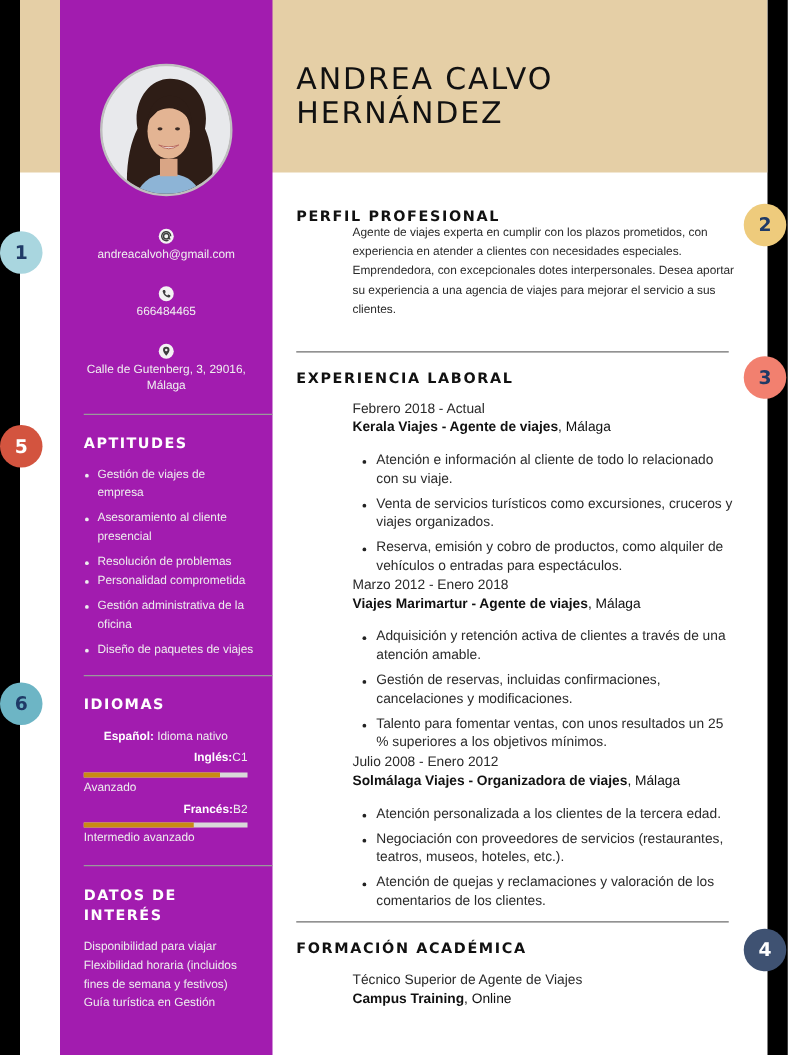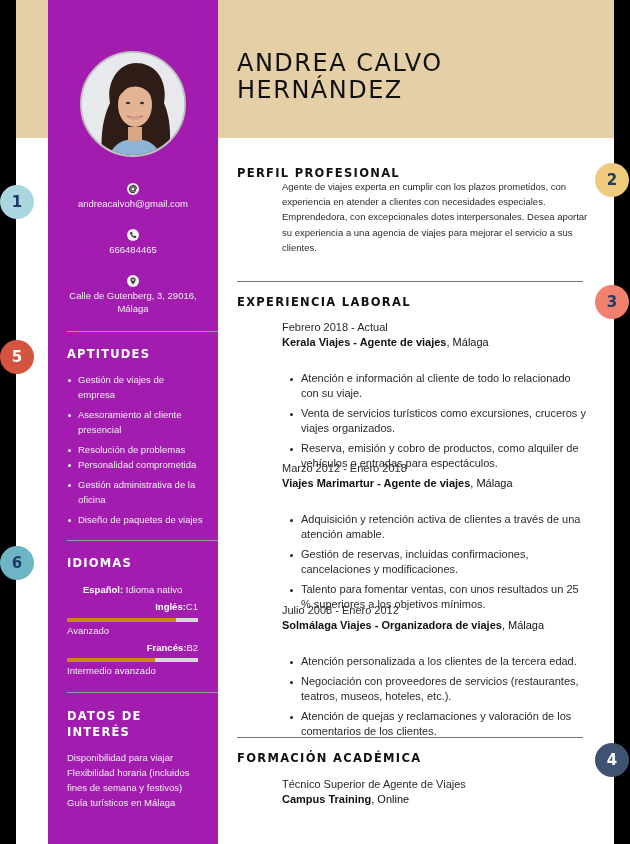--- a/index.html
+++ b/index.html
@@ -31,21 +31,21 @@
   .bar .fill { height: 4px; background: #C98A14; }
 
   .datos { position: absolute; left: 19px; top: 750px; width: 145px; font-size: 9.5px; line-height: 15px; color: #eeeeee; }
 
   .main-title { position: absolute; left: 221px; font-family: "DejaVu Sans", sans-serif; font-weight: bold; font-size: 11.5px; letter-spacing: 1.3px; color: #111; line-height: 15px; }
   .main-rule { position: absolute; left: 221px; width: 346px; height: 1px; background: #6f6f6f; }
   .para { position: absolute; left: 266px; width: 306px; font-size: 9.5px; line-height: 15.2px; color: #2a2a2a; }
   .job { position: absolute; left: 266px; width: 306px; font-size: 11px; line-height: 15px; color: #2a2a2a; }
   .job .company { color: #111; }
   .job .company b { font-weight: bold; }
-  .job ul { list-style: none; margin-top: 21px; }
+  .job ul { list-style: none; margin-top: 11px; }
   .job li { position: relative; padding-left: 19px; margin-bottom: 5px; }
   .job li::before { content: ""; position: absolute; left: 8px; top: 7px; width: 3px; height: 3px; border-radius: 50%; background: #222; }
 
   .badge { position: absolute; width: 34px; height: 34px; border-radius: 50%; text-align: center; line-height: 34px; font-family: "DejaVu Sans", sans-serif; font-weight: bold; font-size: 15px; z-index: 5; }
 </style>
 </head>
 <body>
 
 <div class="page">
   <div class="header-band"></div>
@@ -152,21 +152,21 @@
 
     <div class="side-rule" style="top:692px;"></div>
     <div class="side-title" style="top:708px; line-height:16px;">
       <div>DATOS DE</div>
       <div>INTERÉS</div>
     </div>
     <div class="datos">
       <div>Disponibilidad para viajar</div>
       <div>Flexibilidad horaria (incluidos</div>
       <div>fines de semana y festivos)</div>
-      <div>Guía turísticos en Málaga</div>
+      <div>Guía turística en Gestión</div>
     </div>
   </div>
 
   <div class="main-title" style="top:166px;">PERFIL PROFESIONAL</div>
   <div class="para" style="top:179px;">Agente de viajes experta en cumplir con los plazos prometidos, con experiencia en atender a clientes con necesidades especiales. Emprendedora, con excepcionales dotes interpersonales. Desea aportar su experiencia a una agencia de viajes para mejorar el servicio a sus clientes.</div>
   <div class="main-rule" style="top:281px;"></div>
 
   <div class="main-title" style="top:295px;">EXPERIENCIA LABORAL</div>
 
   <div class="job" style="top:320px;">

